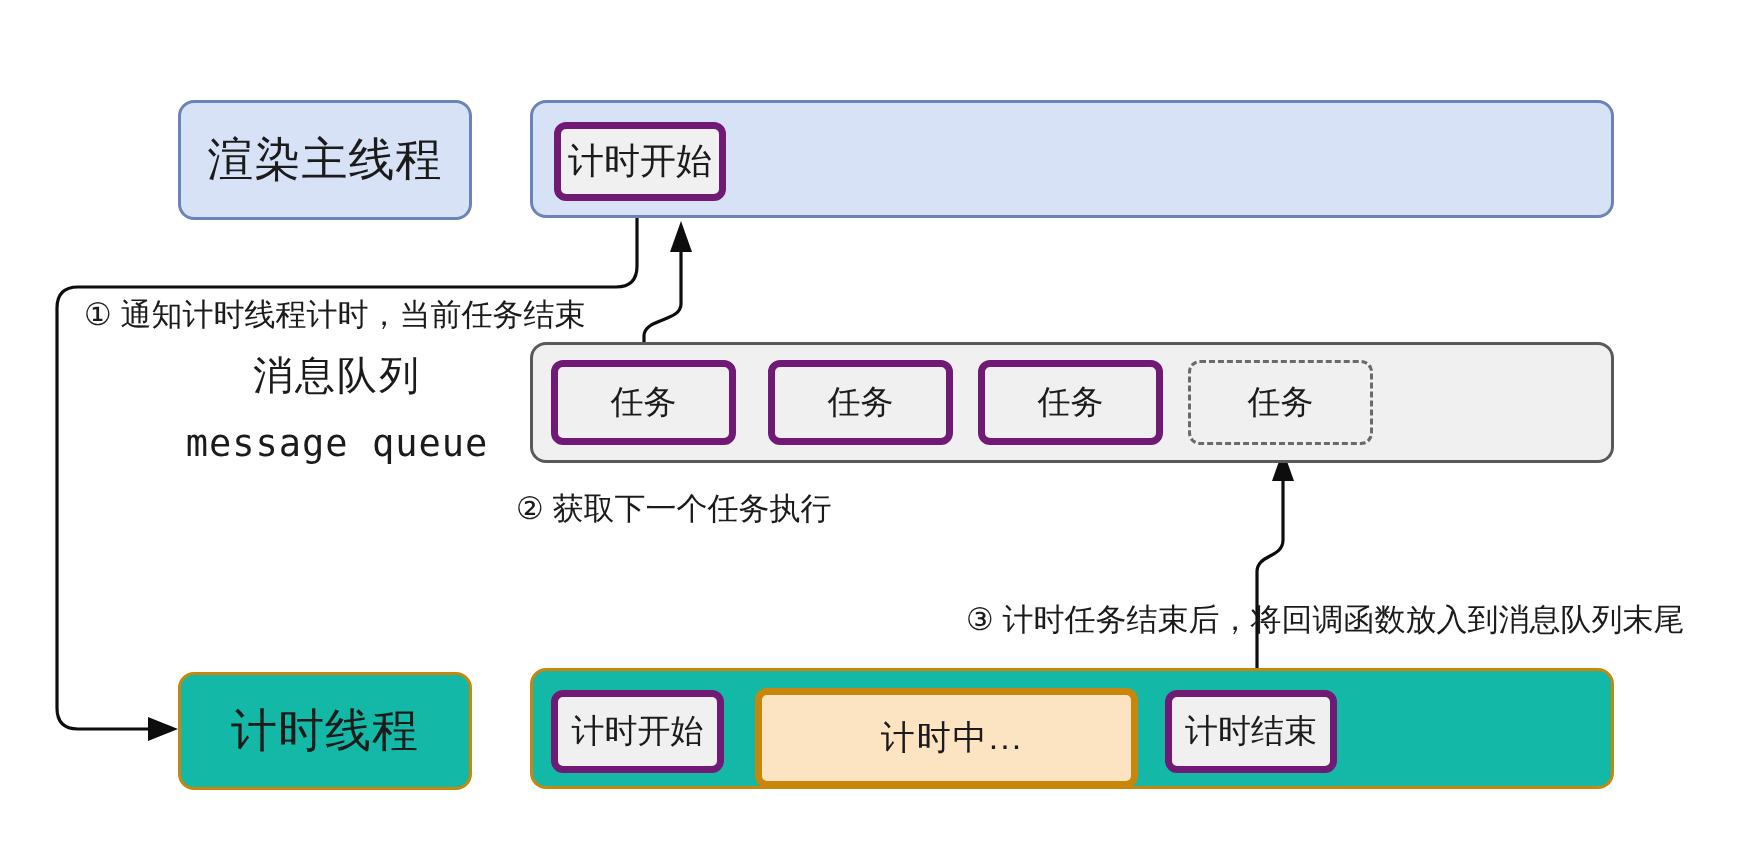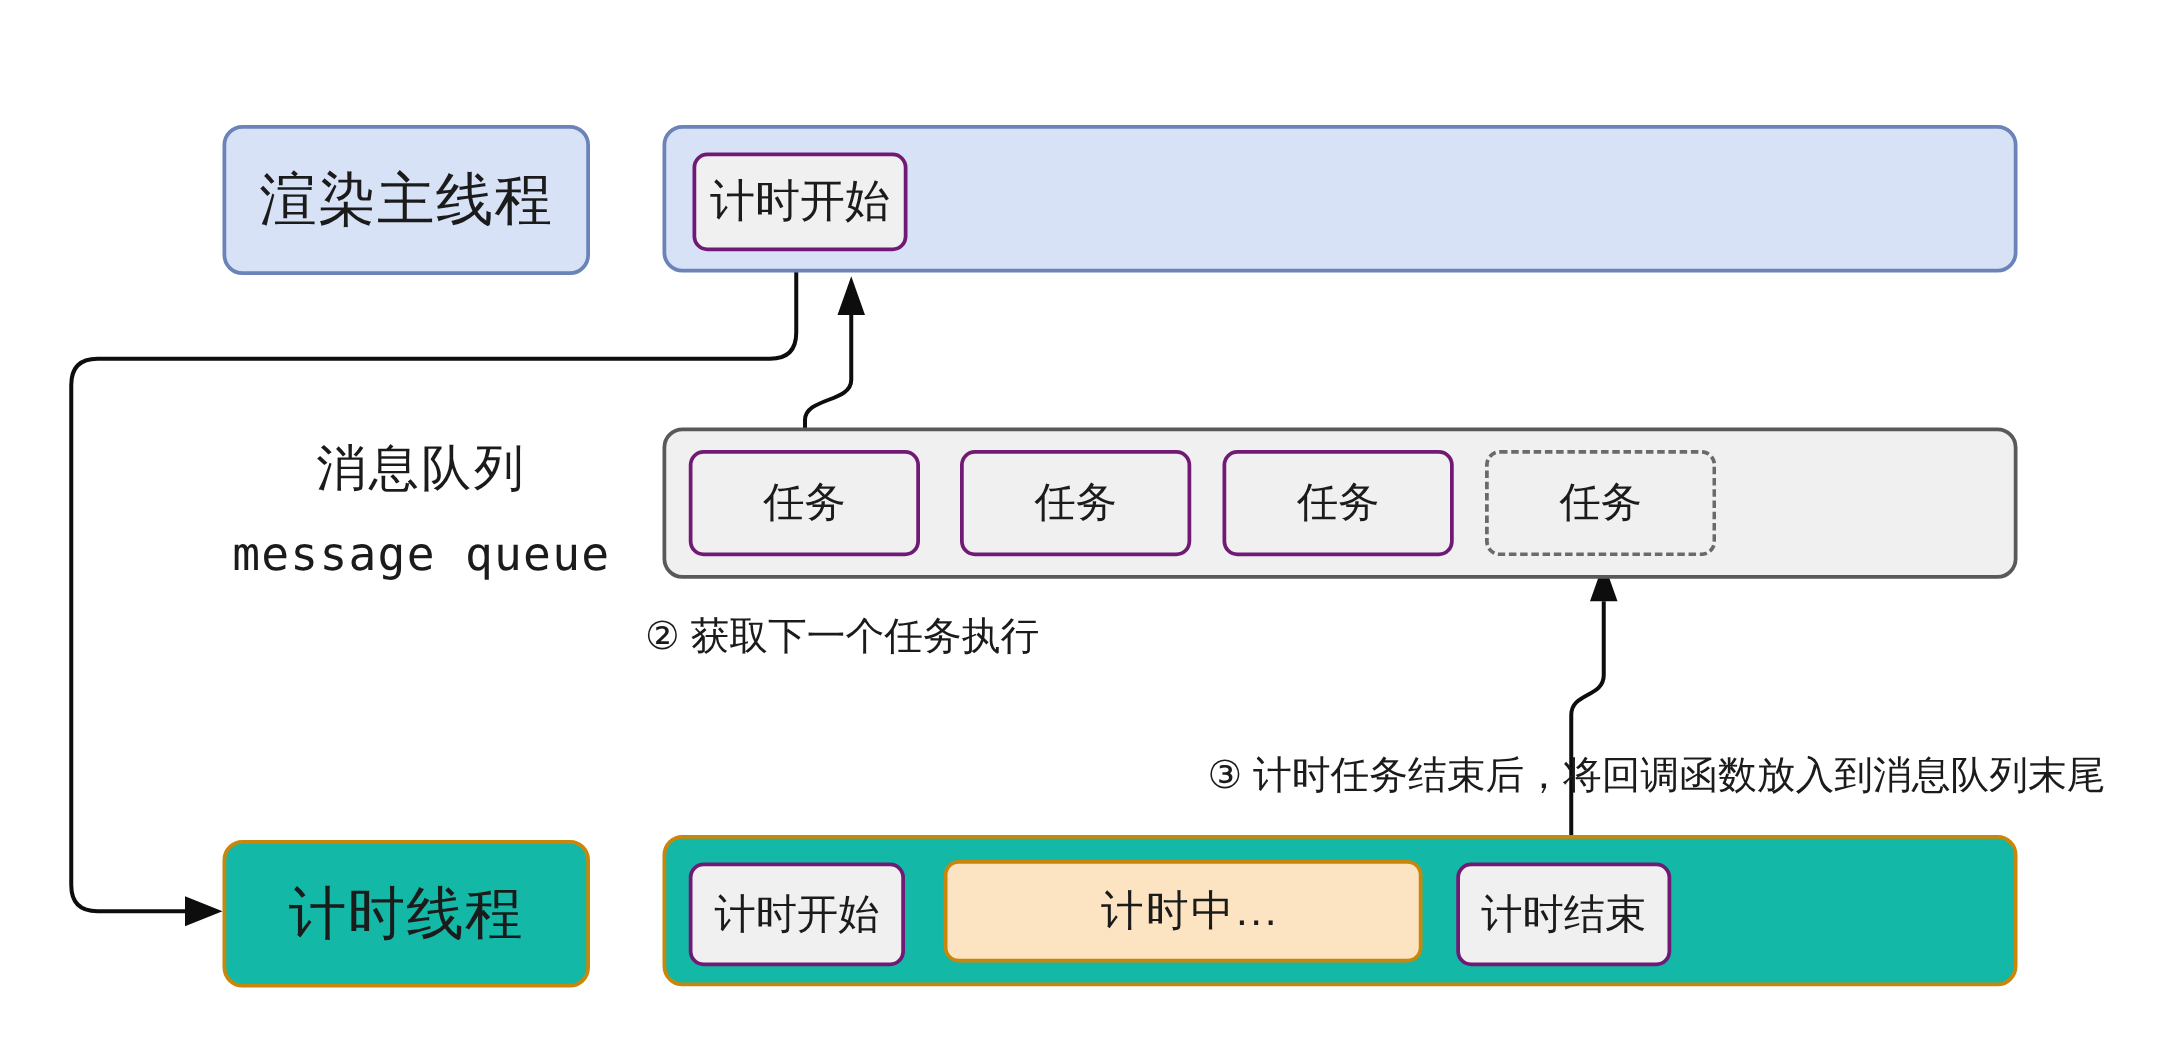--- a/index.html
+++ b/index.html
@@ -10,21 +10,21 @@
   .flexc{display:flex;align-items:center;justify-content:center;}
 
   
   .lane{border-radius:16px;border:3px solid;z-index:2;}
   .blue{background:#d8e2f6;border-color:#6b83b8;}
   .gray{background:#f0f0f0;border-color:#595959;}
   .orange{background:#14b8a6;border-color:#c8870b;}
   .thread-label{font-size:46px;font-weight:500;letter-spacing:1px;z-index:2;}
 
   
-  .task{border-radius:12px;border:3px solid #701a75;background:#f0f0f0;
+  .task{border-radius:12px;border:7px solid #701a75;background:#f0f0f0;
         font-size:33px;z-index:3;white-space:nowrap;}
   .task.dashed{border:3px dashed #6a6a6a;background:transparent;}
   .task.orange-task{background:#fce3c2;border-color:#c8870b;letter-spacing:2px;}
   .task.wide{font-size:34px;}
 
   
   .mq-label{left:152px;top:352px;width:370px;text-align:center;z-index:2;}
   .mq-cn{font-size:40px;font-weight:500;letter-spacing:2px;line-height:1.15;}
   .mq-en{font-family:"DejaVu Sans Mono","Liberation Mono",monospace;
          font-size:37px;font-weight:500;letter-spacing:1px;line-height:1.2;margin-top:24px;}
@@ -54,20 +54,21 @@
       <polygon points="1283,450 1272,481 1294,481" fill="#0d0d0d" stroke="none"></polygon>
     </g>
   </svg>
 
   <div class="abs flexc lane blue thread-label" style="left:178px;top:100px;width:294px;height:120px;">渲染主线程</div>
 
   <div class="abs lane blue" style="left:530px;top:100px;width:1084px;height:118px;"></div>
 
   <div class="abs flexc task" style="left:554px;top:122px;width:172px;height:79px;font-size:36px;">计时开始</div>
 
+  <div class="abs annotation" style="left:84px;top:296px;">① 通知计时线程计时，当前任务结束</div>
 
   <div class="abs mq-label">
     <div class="mq-cn">消息队列</div>
     <div class="mq-en">message queue</div>
   </div>
 
   <div class="abs lane gray" style="left:530px;top:342px;width:1084px;height:121px;"></div>
 
   <div class="abs flexc task" style="left:551px;top:360px;width:185px;height:85px;">任务</div>
   <div class="abs flexc task" style="left:768px;top:360px;width:185px;height:85px;">任务</div>
@@ -76,16 +77,16 @@
 
   <div class="abs annotation" style="left:966px;top:601px;">③ 计时任务结束后，将回调函数放入到消息队列末尾</div>
 
   <div class="abs annotation" style="left:516px;top:490px;">② 获取下一个任务执行</div>
 
   <div class="abs flexc lane orange thread-label" style="left:178px;top:672px;width:294px;height:118px;">计时线程</div>
 
   <div class="abs lane orange" style="left:530px;top:668px;width:1084px;height:121px;"></div>
 
   <div class="abs flexc task" style="left:551px;top:690px;width:173px;height:83px;">计时开始</div>
-  <div class="abs flexc task orange-task wide" style="left:755px;top:688px;width:383px;height:82px;padding-left:11px;">计时中...</div>
+  <div class="abs flexc task orange-task wide" style="left:755px;top:688px;width:383px;height:100px;padding-left:11px;">计时中...</div>
   <div class="abs flexc task" style="left:1165px;top:690px;width:172px;height:83px;">计时结束</div>
 
 </div>
 
 </body></html>

